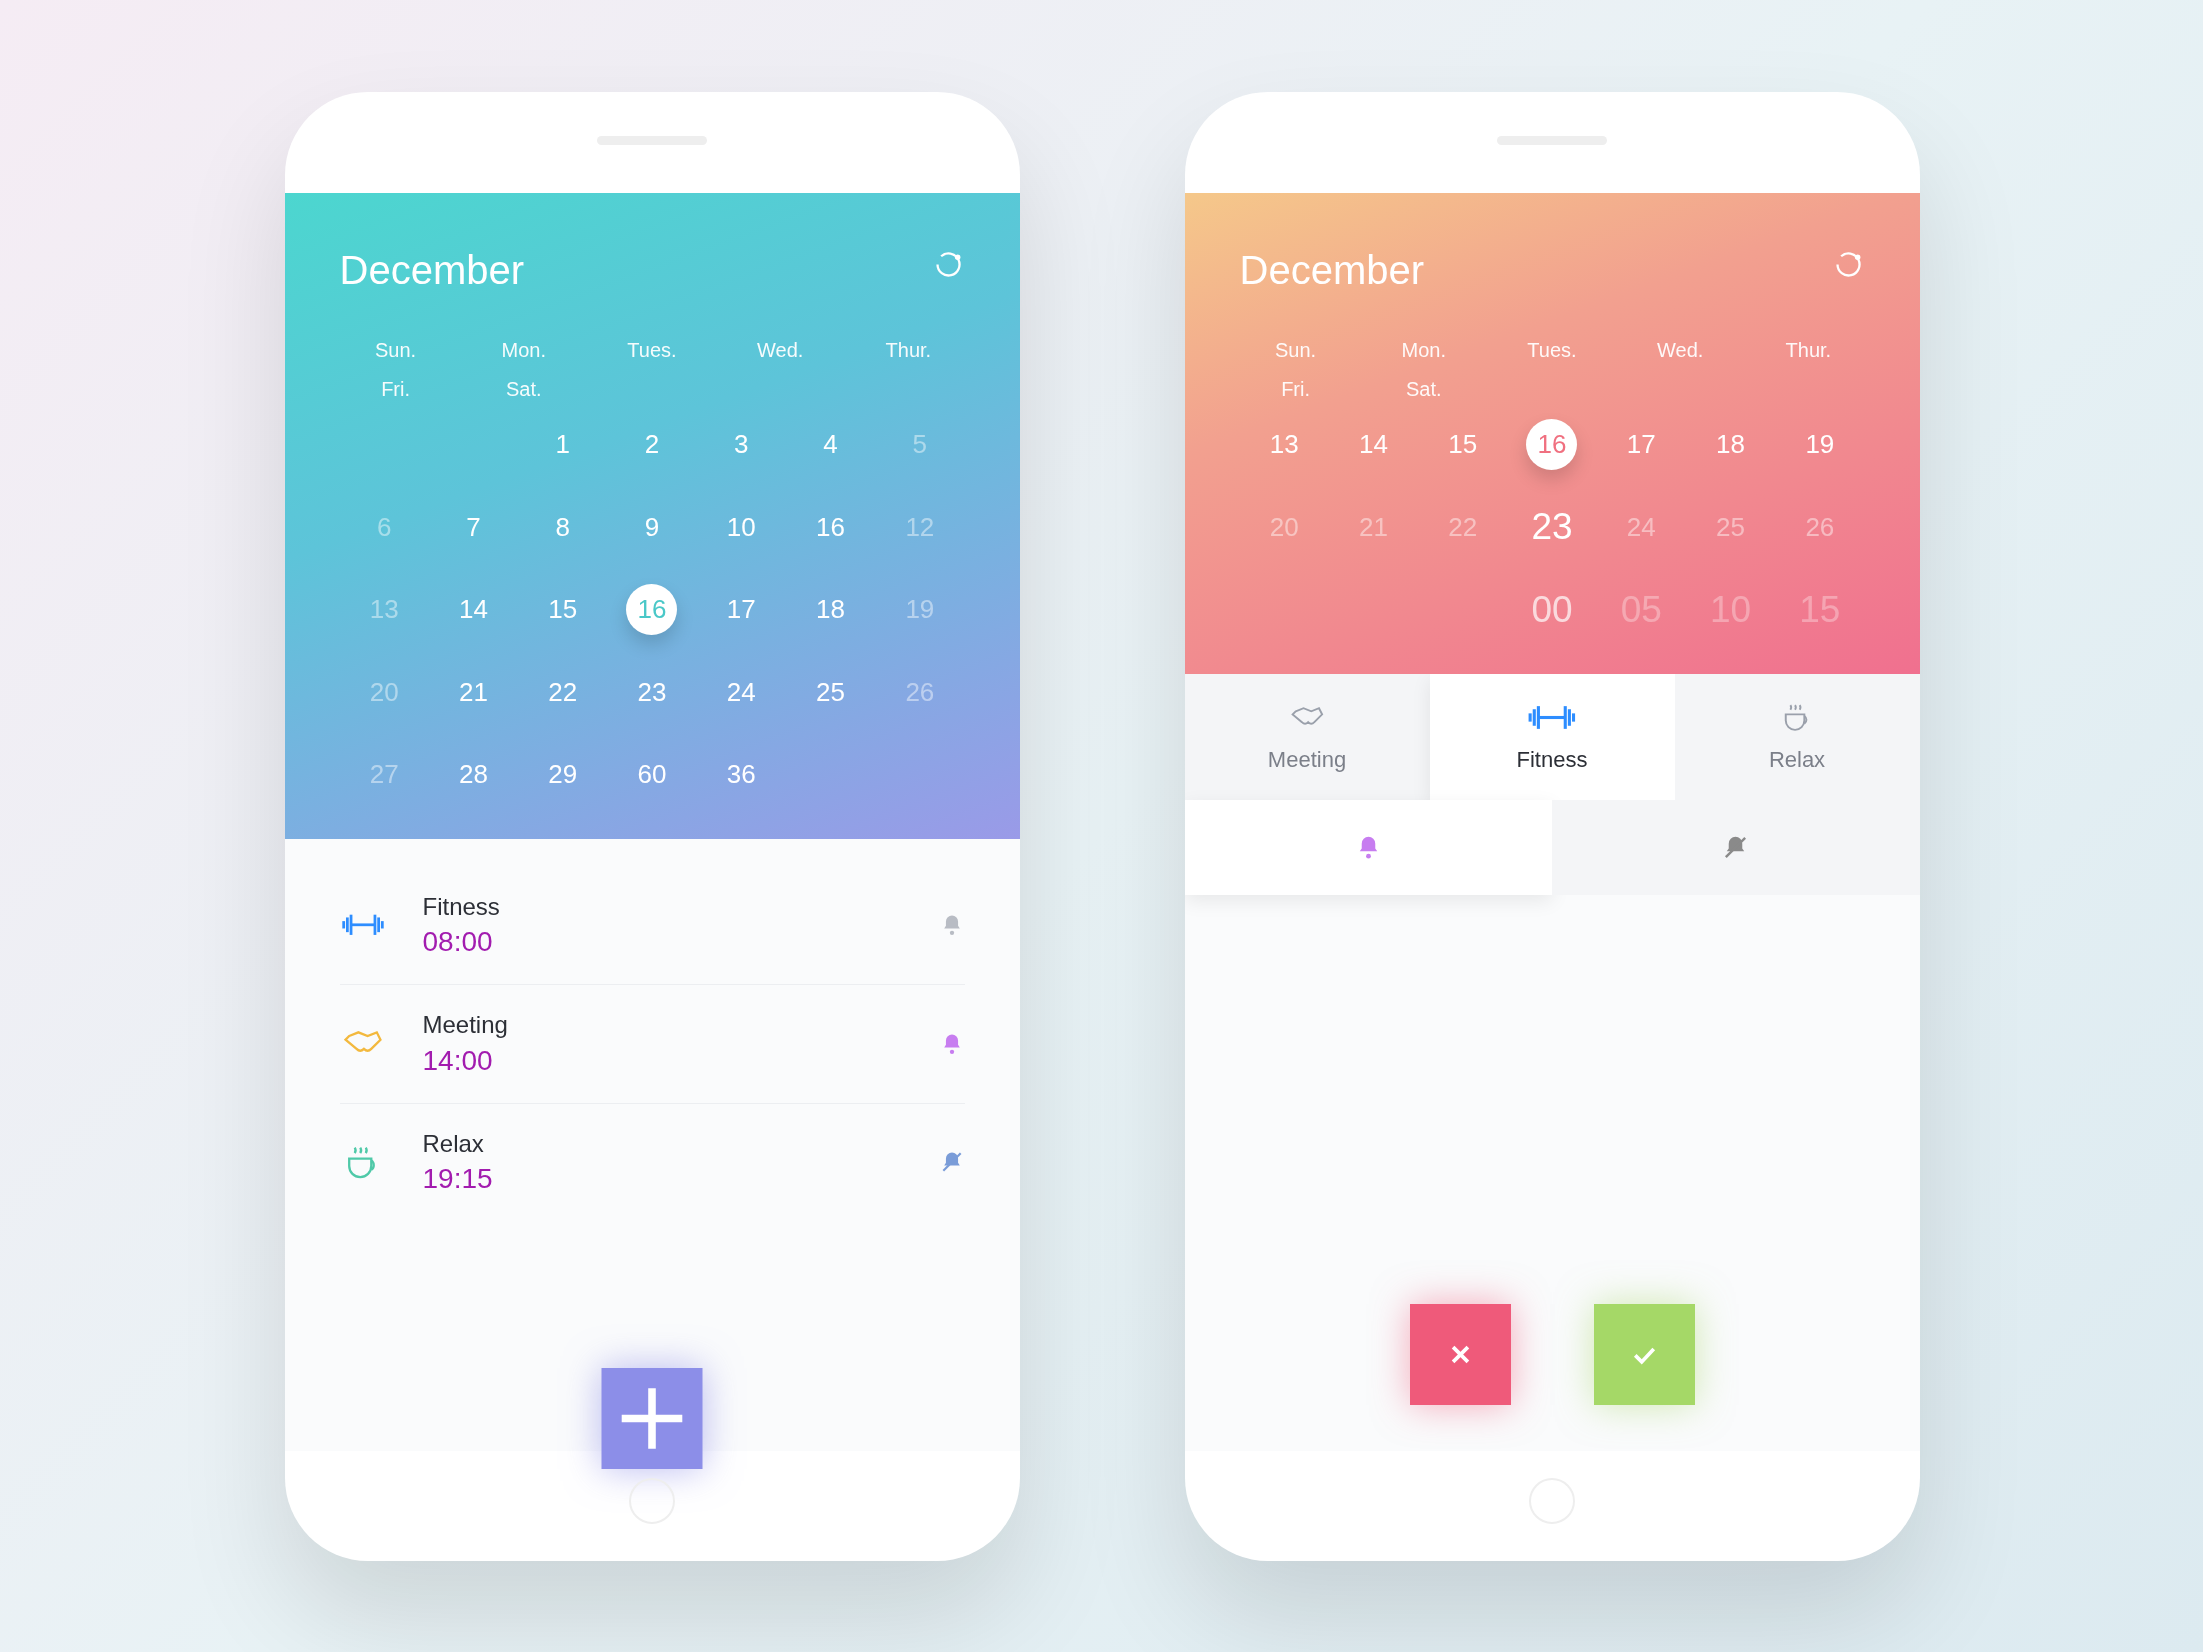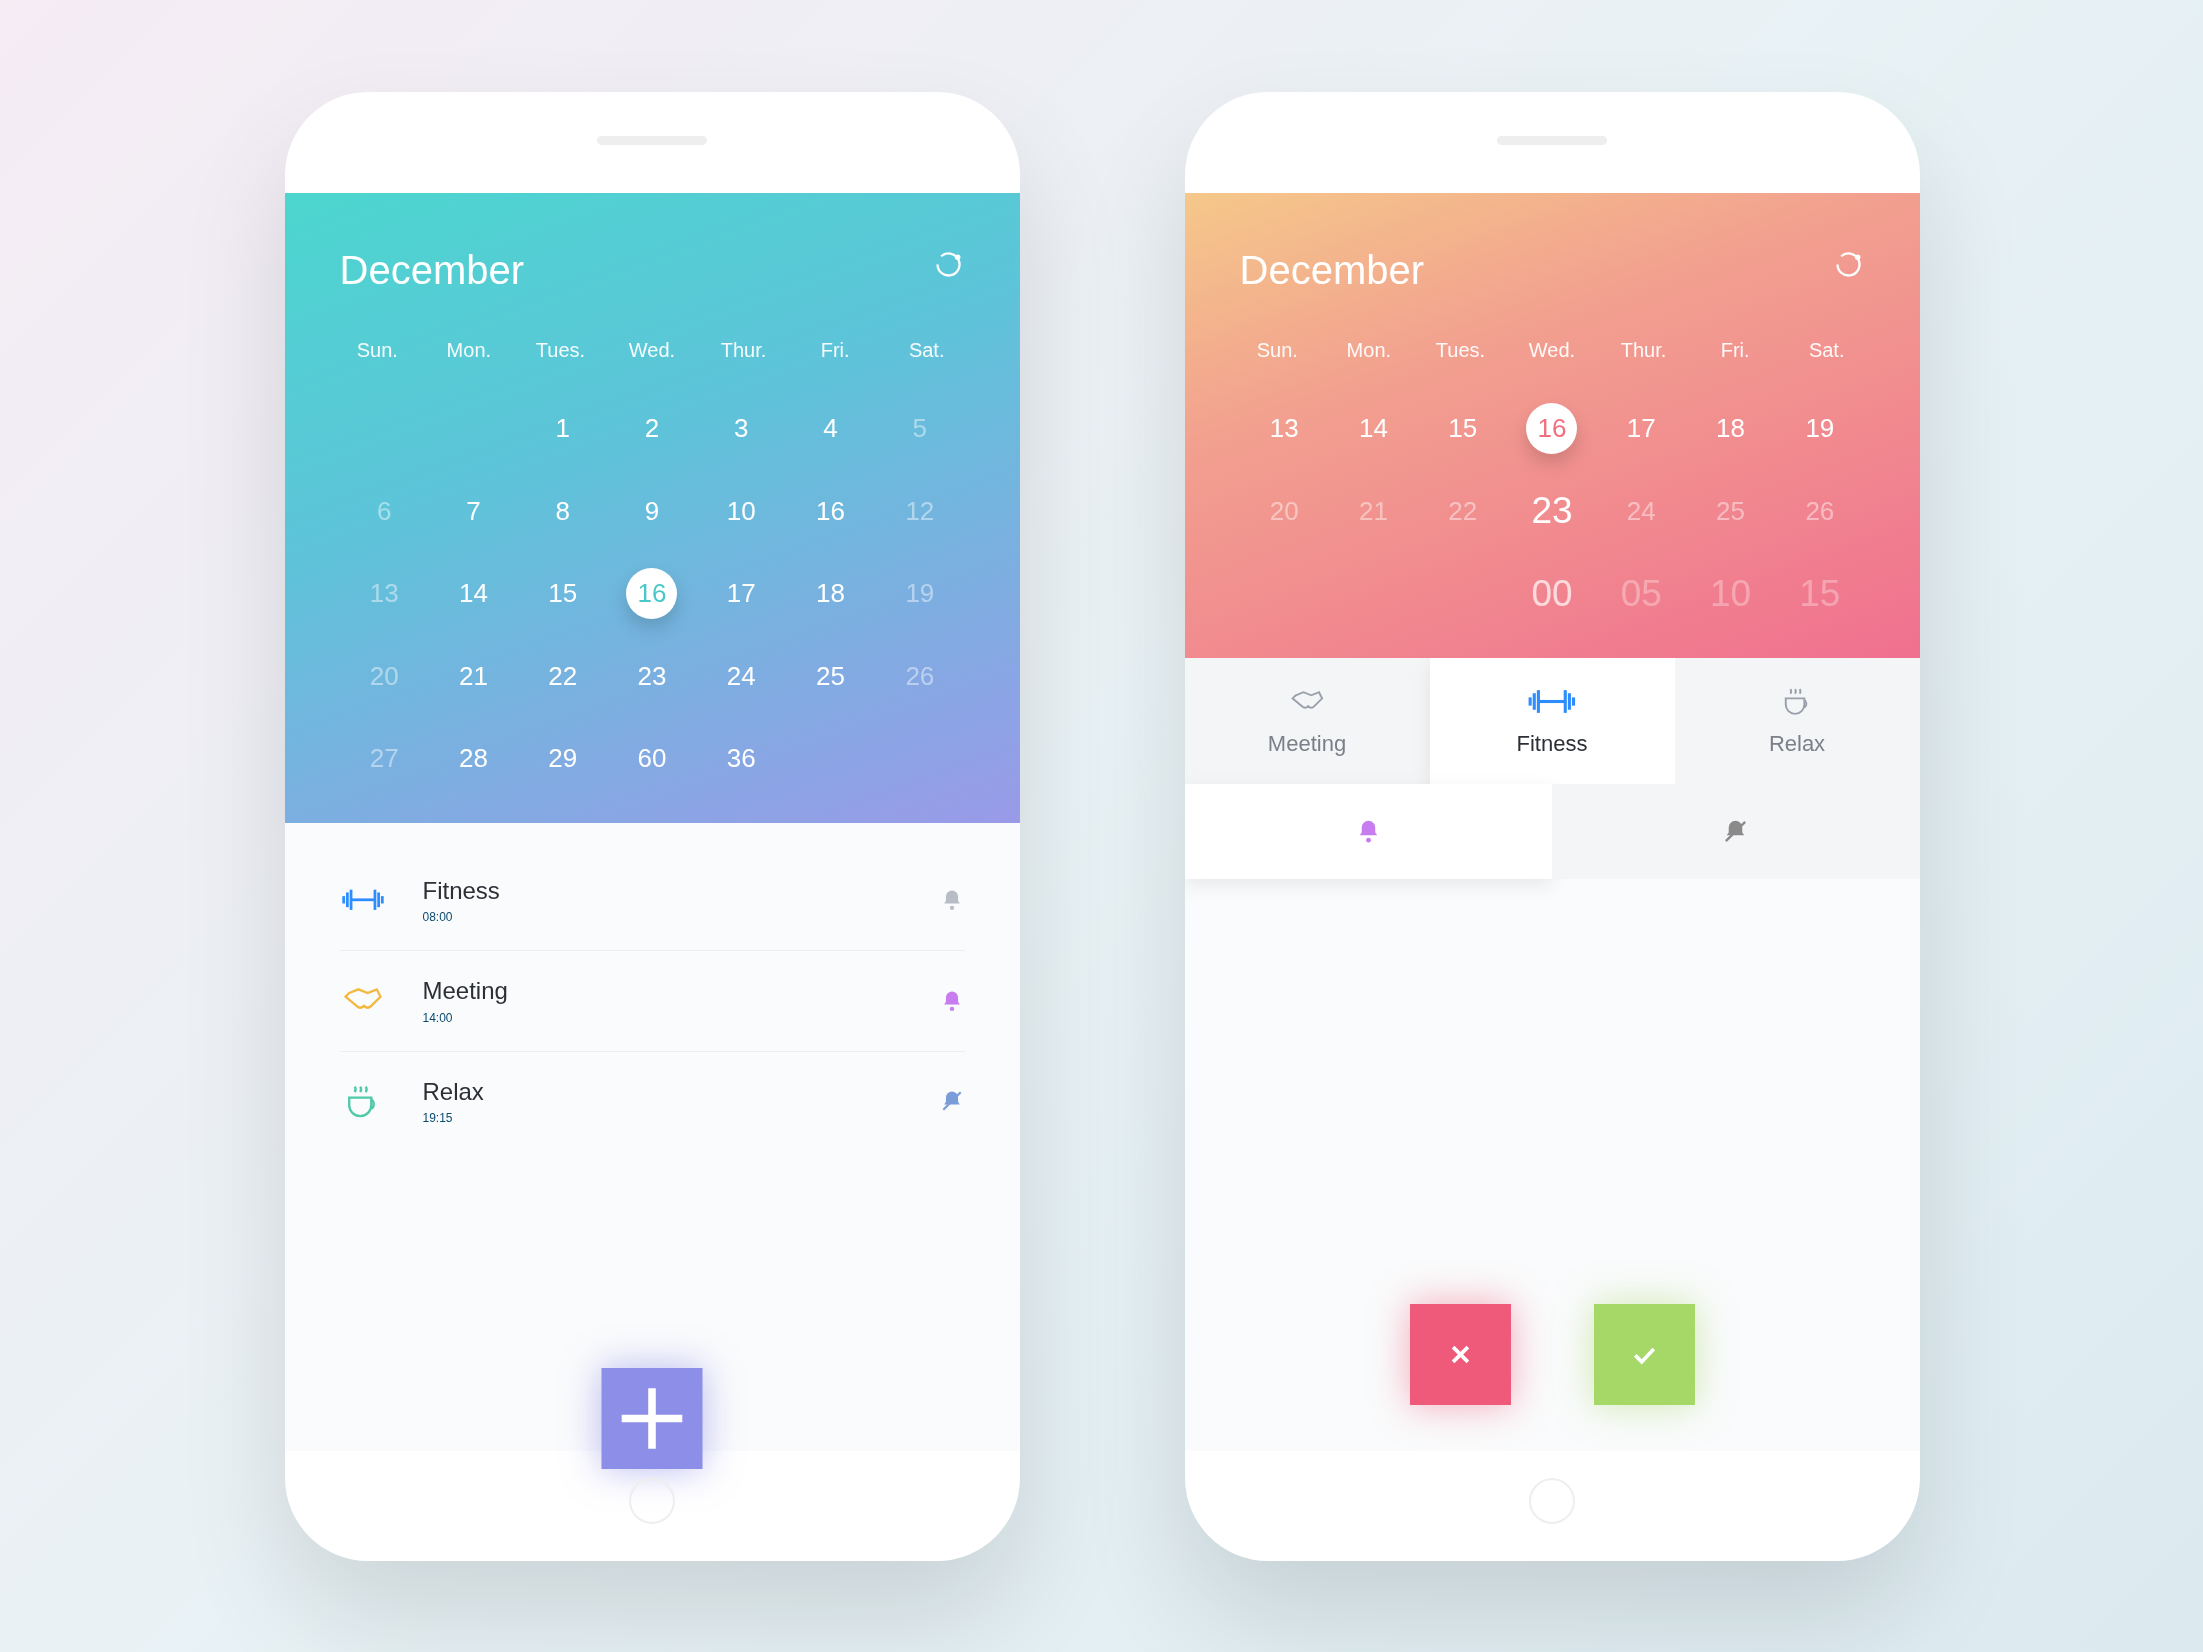--- a/index.html
+++ b/index.html
@@ -30,40 +30,40 @@
   background: #fafbfc; display: flex; flex-direction: column;
 }
 
 .cal-header { padding: 55px 55px 37px; color: #fff; position: relative; }
 .teal .cal-header { background: linear-gradient(160deg, #4cd6cf 0%, #5dc4d9 40%, #9a9ae8 100%); }
 .peach .cal-header { background: linear-gradient(160deg, #f5c88a 0%, #f2a08f 35%, #f0708f 100%); }
 .month-row { display: flex; justify-content: space-between; margin-bottom: 46px; }
 .month { font-size: 40px; font-weight: 400; }
 .refresh-icon { width: 33px; height: 33px; position: relative; }
 .refresh-icon svg { width: 100%; height: 100%; }
-.dow-row { display: grid; grid-template-columns: repeat(7,1fr); gap: 16px; text-align: center; font-size: 20px; opacity: .95; margin-bottom: 39px; }
+.dow-row { display: grid; grid-template-columns: repeat(5,1fr); gap: 16px; text-align: center; font-size: 20px; opacity: .95; margin-bottom: 16px; }
 .cal-grid { display: grid; grid-template-columns: repeat(7,1fr); row-gap: 27.5px; text-align: center; font-size: 26px; }
 .cal-cell { height: 55px; display:flex; align-items:center; justify-content:center; position:relative; }
 .cal-cell.dim { opacity: .45; }
 .cal-cell.selected span {
   background: #fff; color:#4ac8c8; width:51px; height:51px; border-radius:50%;
   display:flex; align-items:center; justify-content:center;
   box-shadow: 0 9.2px 18.4px rgba(0,0,0,.15);
 }
 .peach .cal-cell.selected span { color:#f07080; }
 .cal-cell.big span { font-size: 37px; opacity:1; }
 .cal-cell.timecol span { font-size: 37px; opacity:.7; }
 
 .events { flex:1; padding: 27.5px 55px 0; background:#fafbfc; position:relative; }
 .evt { display:flex; align-items:center; padding:26px 0; border-bottom:0.9px solid #eceef1; }
 .evt:last-child { border-bottom:none; }
 .evt-icon { width:46px; height:46px; margin-right:37px; display:flex; align-items:center; justify-content:center; }
 .evt-text { flex:1; }
 .evt-title { font-size:24px; color:#2c2f36; margin-bottom:5.5px; }
-.evt-time { font-size:12px; color:#0c4a6e; }
+.evt-time { font-size:28px; color:#a21caf; }
 .evt-bell { width:26px; height:26px; }
 .fab {
   position:absolute; bottom:-18.4px; left:50%; transform:translateX(-50%);
   width:101px; height:101px; background:#8c8ee8; color:#fff;
   display:flex; align-items:center; justify-content:center; font-size:51px;
   box-shadow: 0 0 37px rgba(140,142,232,.6);
 }
 
 .cat-tabs { display:grid; grid-template-columns:repeat(3,1fr); background:#f4f5f7; }
 .cat-tab { padding:27.5px 0; text-align:center; background:#f4f5f7; }

